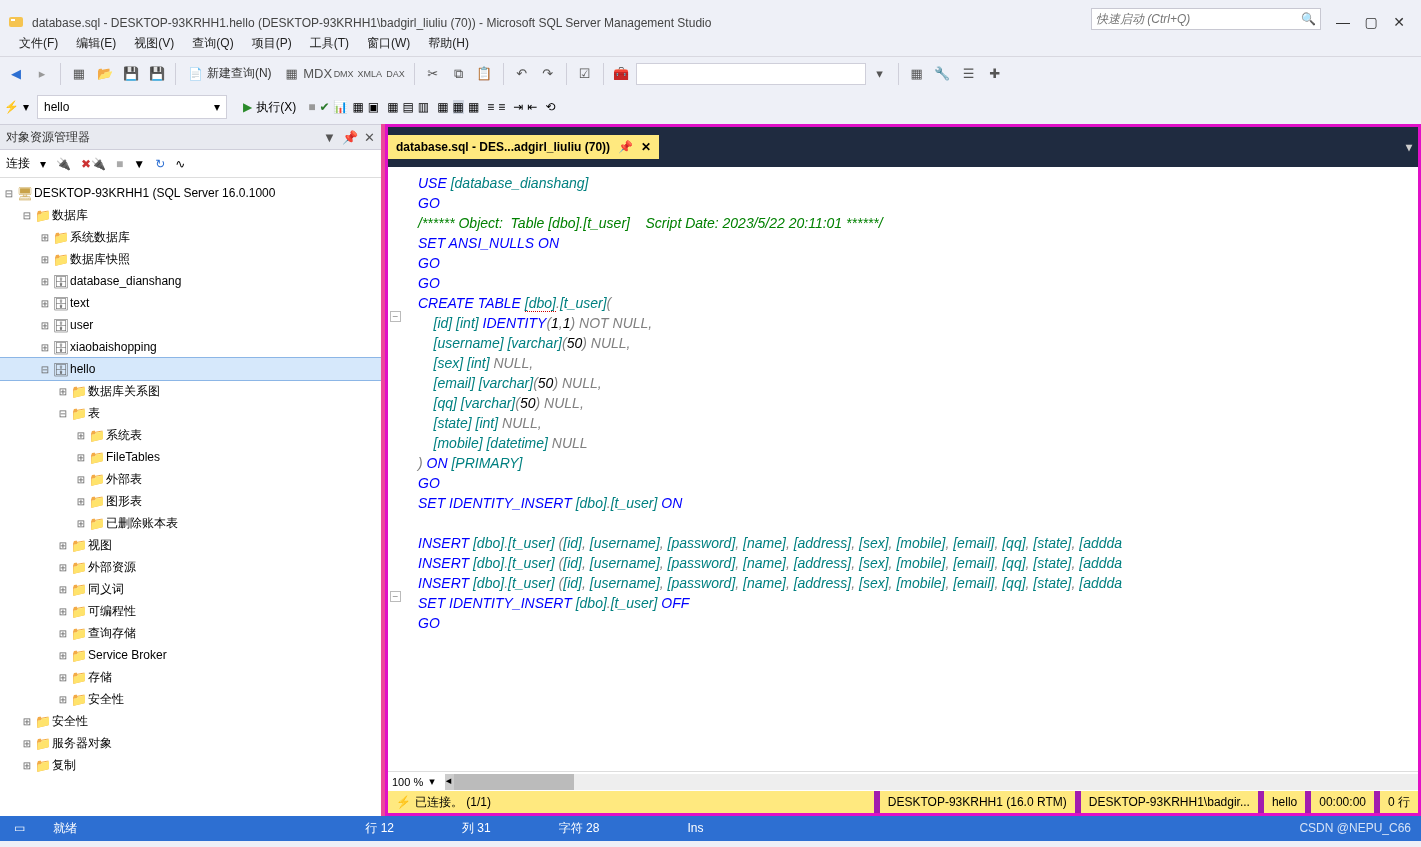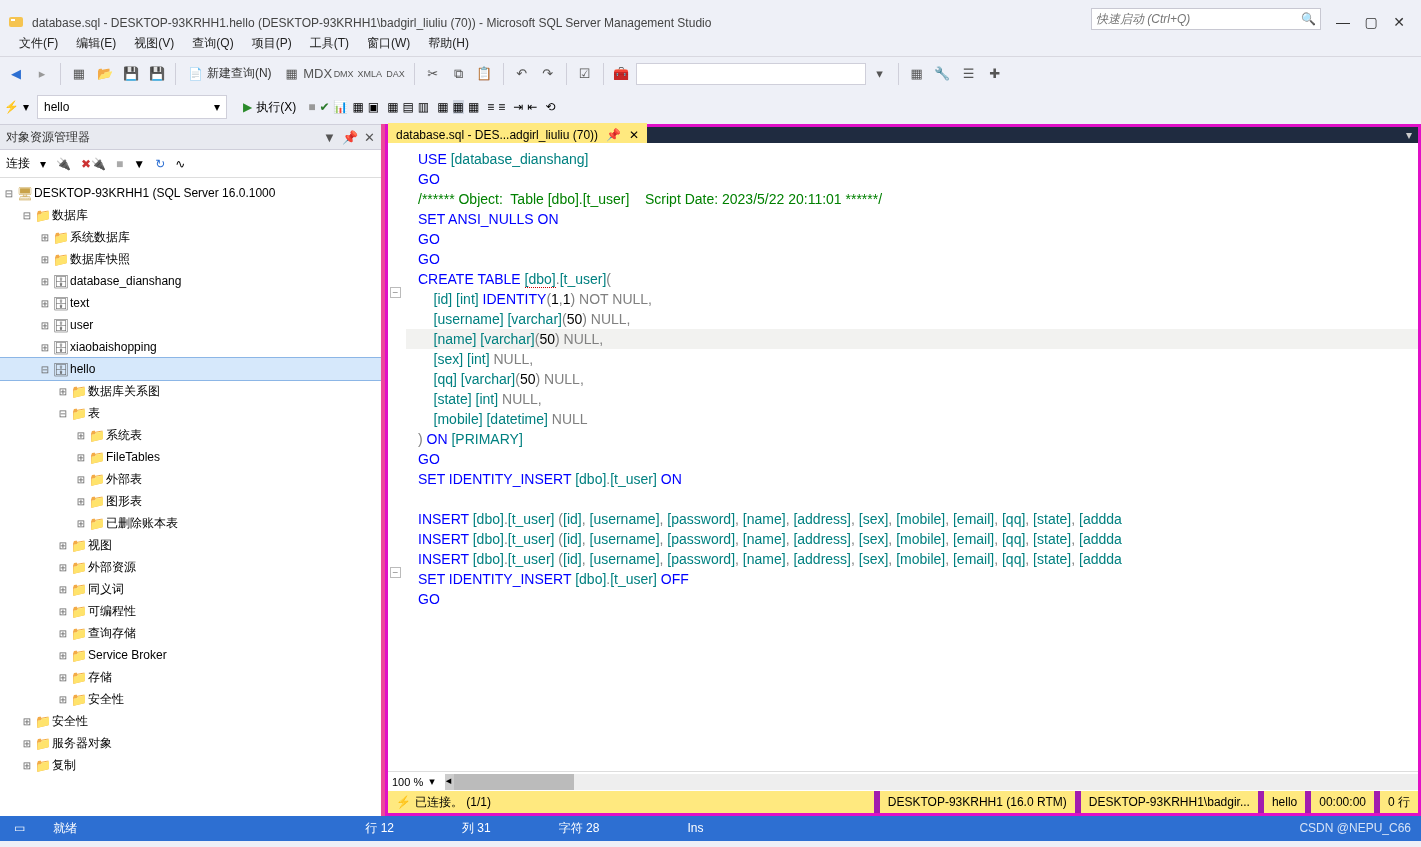--- a/index.html
+++ b/index.html
@@ -28,26 +28,26 @@
 .tree { overflow:auto; height:calc(100% - 54px); background:#fff; padding:4px 0 40px 0; font-family:"Microsoft YaHei","Segoe UI",sans-serif;}
 .tn { display:flex; align-items:center; height:22px; white-space:nowrap; padding-right:8px;}
 .tn .exp { width:14px; text-align:center; color:#666; font-size:10px; cursor:pointer;}
 .tn .ic { width:18px; text-align:center; font-size:13px;}
 .tn.sel { background:#d6e8fb; outline:1px solid #8cb6e6;}
 .folder { color:#c9a34a;}
 .db { color:#555;}
 .srv { color:#c9a34a;}
 .leftpane { background:#fff; border-right:4px solid #ec4899; display:flex; flex-direction:column;}
 .rightpane { border:3px solid #e010c8; position:relative; display:flex; flex-direction:column; background:#fff; }
-.tabhead { height:16px; background:#1f2b40; display:flex; align-items:center;}
+.tabhead { height:40px; background:#1f2b40; display:flex; align-items:center;font-weight:bold;}
 .tab { background:#ffe97f; height:24px; display:flex; align-items:center; padding:0 8px; gap:8px; font-size:12px;}
 .editor { flex:1; overflow:auto; background:#fff; font-family:"NSimSun","SimSun","Consolas",monospace; font-size:14px; padding:6px 0 6px 18px; line-height:20px; position:relative;}
 .gut { position:absolute; left:0; top:0; width:18px;}
 .fb { position:absolute; left:2px; font-size:10px; color:#888; border:1px solid #bbb; width:11px; height:11px; line-height:9px; text-align:center; background:#fff;}
-.ln { white-space:pre; padding-left:12px;}
+.ln { white-space:pre; padding-left:12px;font-style:italic;}
 .ln.hl { background:#f2f2f0;}
 .kw { color:#0000ff;}
 .tk { color:#008080;}
 .gr { color:#808080;}
 .cm { color:#008000;}
 .sl { border-bottom:1px dotted #c00;}
 .zoom { height:20px; display:flex; align-items:center; border-top:1px solid #ddd; font-size:11px; padding-left:4px; gap:6px;}
 .connbar { height:22px; background:#ffe97f; display:flex; align-items:center; font-size:12px;}
 .connbar .cell { padding:0 8px; border-left:6px solid #a21caf; height:100%; display:flex; align-items:center;}
 .statusbar { height:26px; background:#2d6fd2; color:#fff; display:flex; align-items:center; font-size:12px;}
@@ -340,22 +340,22 @@
       </div>
 <div class="ln"><span class="kw">USE </span><span class="tk">[database_dianshang]</span></div>
 <div class="ln"><span class="kw">GO</span></div>
 <div class="ln"><span class="cm">/****** Object:  Table [dbo].[t_user]    Script Date: 2023/5/22 20:11:01 ******/</span></div>
 <div class="ln"><span class="kw">SET</span><span class="kw"> ANSI_NULLS </span><span class="kw">ON</span></div>
 <div class="ln"><span class="kw">GO</span></div>
 <div class="ln"><span class="kw">GO</span></div>
 <div class="ln"><span class="kw">CREATE</span><span class="kw"> TABLE </span><span class="tk sl">[dbo]</span><span class="gr">.</span><span class="tk">[t_user]</span><span class="gr">(</span></div>
 <div class="ln"><span class="tk">    [id] [int] </span><span class="kw">IDENTITY</span><span class="gr">(</span><span>1</span><span class="gr">,</span><span>1</span><span class="gr">)</span><span class="gr"> NOT NULL</span><span class="gr">,</span></div>
 <div class="ln"><span class="tk">    [username] [varchar]</span><span class="gr">(</span><span>50</span><span class="gr">)</span><span class="gr"> NULL</span><span class="gr">,</span></div>
-<div class="ln hl"><span class="tk">    [name] [varchar]</span><span class="gr">(</span><span>50</span><span class="gr">)</span><span class="gr"> NULL</span><span class="gr">,</span></div>
 <div class="ln"><span class="tk">    [sex] [int]</span><span class="gr"> NULL</span><span class="gr">,</span></div>
+<div class="ln"><span class="tk">    [email] [varchar]</span><span class="gr">(</span><span>50</span><span class="gr">)</span><span class="gr"> NULL</span><span class="gr">,</span></div>
 <div class="ln"><span class="tk">    [qq] [varchar]</span><span class="gr">(</span><span>50</span><span class="gr">)</span><span class="gr"> NULL</span><span class="gr">,</span></div>
 <div class="ln"><span class="tk">    [state] [int]</span><span class="gr"> NULL</span><span class="gr">,</span></div>
 <div class="ln"><span class="tk">    [mobile] [datetime]</span><span class="gr"> NULL</span></div>
 <div class="ln"><span class="gr">)</span><span class="kw"> ON </span><span class="tk">[PRIMARY]</span></div>
 <div class="ln"><span class="kw">GO</span></div>
 <div class="ln"><span class="kw">SET</span><span class="kw"> IDENTITY_INSERT </span><span class="tk">[dbo]</span><span class="gr">.</span><span class="tk">[t_user] </span><span class="kw">ON</span></div>
 <div class="ln"> </div>
 <div class="ln"><span class="kw">INSERT </span><span class="tk">[dbo]</span><span class="gr">.</span><span class="tk">[t_user] </span><span class="gr">(</span><span class="tk">[id]</span><span class="gr">, </span><span class="tk">[username]</span><span class="gr">, </span><span class="tk">[password]</span><span class="gr">, </span><span class="tk">[name]</span><span class="gr">, </span><span class="tk">[address]</span><span class="gr">, </span><span class="tk">[sex]</span><span class="gr">, </span><span class="tk">[mobile]</span><span class="gr">, </span><span class="tk">[email]</span><span class="gr">, </span><span class="tk">[qq]</span><span class="gr">, </span><span class="tk">[state]</span><span class="gr">, </span><span class="tk">[addda</span></div>
 <div class="ln"><span class="kw">INSERT </span><span class="tk">[dbo]</span><span class="gr">.</span><span class="tk">[t_user] </span><span class="gr">(</span><span class="tk">[id]</span><span class="gr">, </span><span class="tk">[username]</span><span class="gr">, </span><span class="tk">[password]</span><span class="gr">, </span><span class="tk">[name]</span><span class="gr">, </span><span class="tk">[address]</span><span class="gr">, </span><span class="tk">[sex]</span><span class="gr">, </span><span class="tk">[mobile]</span><span class="gr">, </span><span class="tk">[email]</span><span class="gr">, </span><span class="tk">[qq]</span><span class="gr">, </span><span class="tk">[state]</span><span class="gr">, </span><span class="tk">[addda</span></div>
 <div class="ln"><span class="kw">INSERT </span><span class="tk">[dbo]</span><span class="gr">.</span><span class="tk">[t_user] </span><span class="gr">(</span><span class="tk">[id]</span><span class="gr">, </span><span class="tk">[username]</span><span class="gr">, </span><span class="tk">[password]</span><span class="gr">, </span><span class="tk">[name]</span><span class="gr">, </span><span class="tk">[address]</span><span class="gr">, </span><span class="tk">[sex]</span><span class="gr">, </span><span class="tk">[mobile]</span><span class="gr">, </span><span class="tk">[email]</span><span class="gr">, </span><span class="tk">[qq]</span><span class="gr">, </span><span class="tk">[state]</span><span class="gr">, </span><span class="tk">[addda</span></div>

